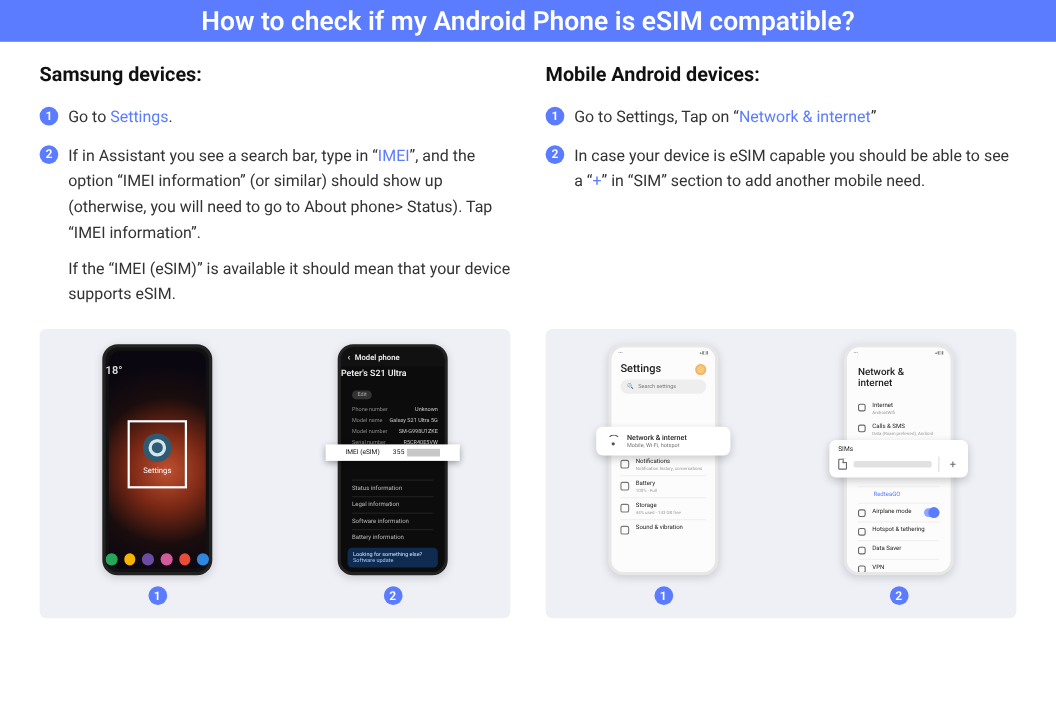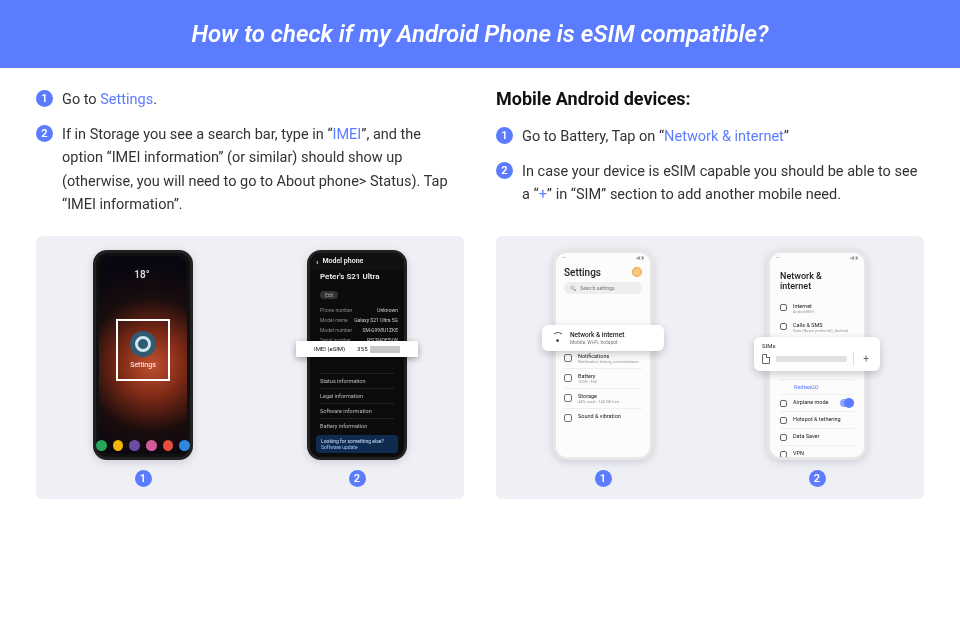--- a/index.html
+++ b/index.html
@@ -7,24 +7,23 @@
     font-family: -apple-system, BlinkMacSystemFont, "Segoe UI", Roboto, sans-serif;
     background: #fff;
     width: 960px;
     height: 640px;
     overflow: hidden;
   }
   .header {
     background: #5b7cff;
     color: #fff;
     text-align: center;
-    padding: 20px 10px;
+    padding: 5px 10px;
     font-size: 24px;
     font-weight: 600;
-    font-style: italic;
   }
   .content {
     display: flex;
     gap: 32px;
     padding: 20px 36px 0 36px;
   }
   .col {
     flex: 1;
   }
   .col h2 {
@@ -100,21 +99,21 @@
     color: #888;
   }
   
   .home-bg {
     position: absolute; inset: 3px;
     background: radial-gradient(circle at 60% 55%, #c05030 0%, #7a2815 28%, #1a0d0d 55%, #0a0711 80%);
     border-radius: 10px;
   }
   .weather {
     position: absolute; top: 16px; left: 0; right: 2px;
-    text-align: center; color: #ddd; font-size: 6px;
+    color: #ddd; font-size: 6px;
   }
   .weather .temp { font-size: 10px; font-weight: 600; }
   .settings-tile {
     position: absolute; top: 66px; left: 50%; transform: translateX(-50%);
     width: 54px; height: 62px;
     border: 2px solid #fff;
     display: flex; flex-direction: column; align-items: center; justify-content: center;
   }
   .gear {
     width: 26px; height: 26px; border-radius: 50%;
@@ -136,21 +135,21 @@
   }
   
   .sam2-head {
     background:#111; color:#eee; padding:4px 6px;
     font-size:7px; font-weight:600;
     display:flex; align-items:center; gap:4px;
   }
   .sam2-head .back { font-size:8px; }
   .sam2-name {
     color:#eee; font-size:8px; font-weight:600;
-    padding:2px 6px 1px 10px;
+    padding:2px 6px 1px 0;
   }
   .sam2-edit {
     display:inline-block; background:#333; color:#aaa; border-radius:6px;
     font-size:5px; padding:1px 5px; margin-left:10px;
   }
   .sam2-rows { padding:4px 6px 0 10px; }
   .sam2-row {
     display:flex; justify-content:space-between;
     color:#ccc; font-size:5px; padding:2px 0;
   }
@@ -281,43 +280,45 @@
   }
 </style>
 </head>
 <body>
 
 <div class="header">How to check if my Android Phone is eSIM compatible?</div>
 
 <div class="content">
 
   <div class="col">
+    <h2>Samsung devices:</h2>
     <ol class="steps">
       <li>
         <span class="num">1</span>
         <p>
           <span>Go to </span><span class="link">Settings</span><span>.</span>
         </p>
       </li>
       <li>
         <span class="num">2</span>
         <p>
-          <span>If in Storage you see a search bar, type in “</span><span class="link">IMEI</span><span>”, and the option “IMEI information” (or similar) should show up (otherwise, you will need to go to About phone&gt; Status). Tap “IMEI information”.</span>
+          <span>If in Assistant you see a search bar, type in “</span><span class="link">IMEI</span><span>”, and the option “IMEI information” (or similar) should show up (otherwise, you will need to go to About phone&gt; Status). Tap “IMEI information”.</span>
         </p>
+        <p>If the “IMEI (eSIM)” is available it should mean that your device supports eSIM.</p>
       </li>
     </ol>
   </div>
 
   <div class="col">
     <h2>Mobile Android devices:</h2>
     <ol class="steps">
       <li>
         <span class="num">1</span>
         <p>
-          <span>Go to Battery, Tap on “</span><span class="link">Network &amp; internet</span><span>”</span>
+          <span>Go to Settings, Tap on “</span><span class="link">Network &amp; internet</span><span>”</span>
         </p>
       </li>
       <li>
         <span class="num">2</span>
         <p>
           <span>In case your device is eSIM capable you should be able to see a “</span><span class="link">+</span><span>” in “SIM” section to add another mobile need.</span>
         </p>
       </li>
     </ol>
   </div>

